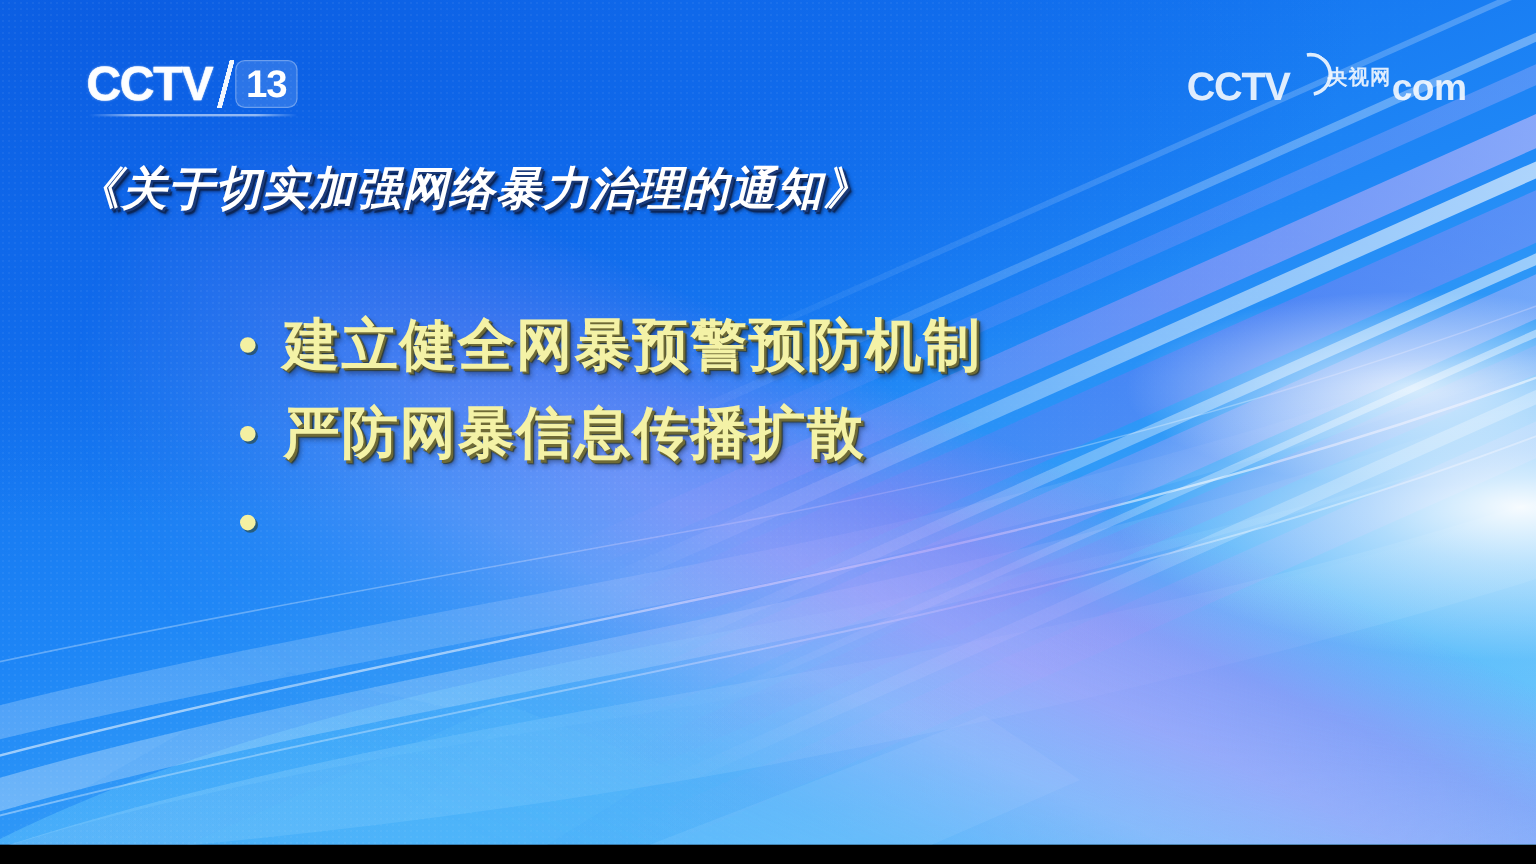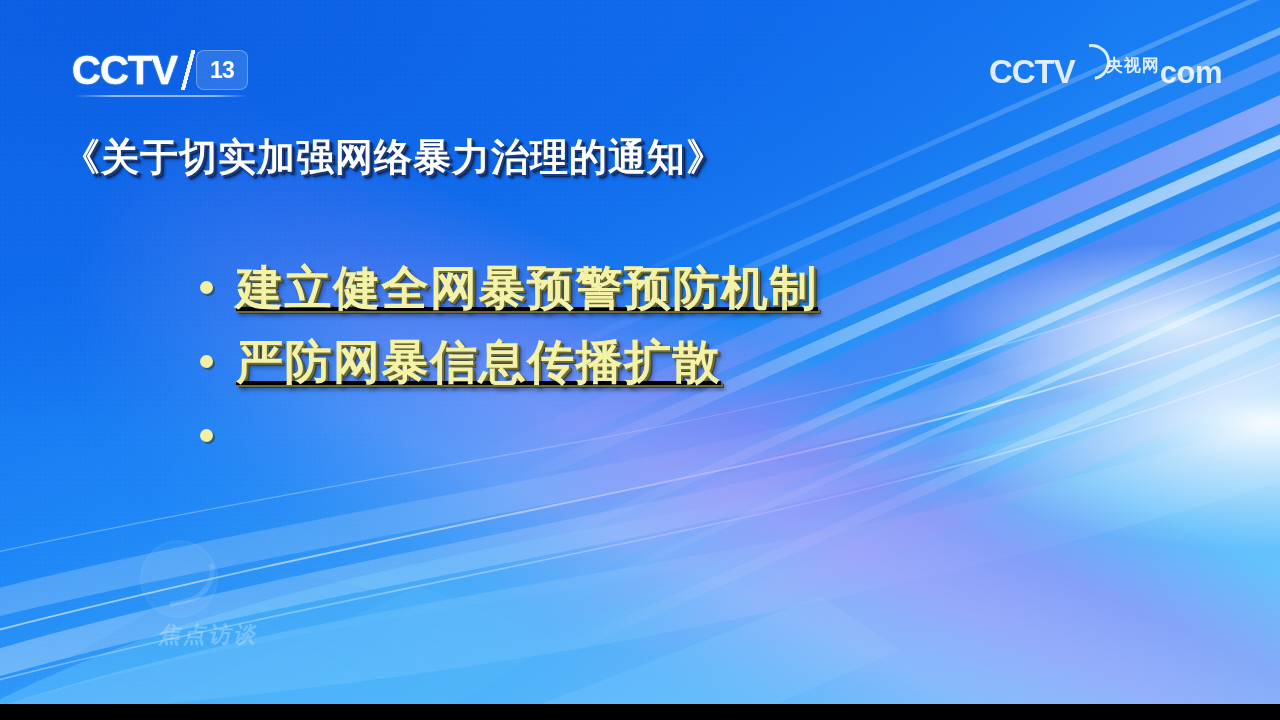--- a/index.html
+++ b/index.html
@@ -73,21 +73,21 @@
   .cctv-slash{
     display:inline-block;width:15px;height:40px;margin:0 1px 0 3px;
     background:linear-gradient(105deg,transparent 44%,rgba(255,255,255,.95) 45%,rgba(255,255,255,.95) 60%,transparent 61%);
   }
   .cctv-num{
     display:inline-flex;align-items:center;justify-content:center;
     min-width:52px;height:40px;padding:0 7px;
     border-radius:8px;
     background:rgba(255,255,255,.13);
     border:1px solid rgba(255,255,255,.30);
-    color:#fff;font-size:23px;font-weight:700;line-height:1;
+    color:#fff;font-size:32px;font-weight:700;line-height:1;
     letter-spacing:-1px;
   }
   .logo-underline{
     position:absolute;left:2px;top:47px;width:174px;height:2px;
     background:linear-gradient(90deg,rgba(255,255,255,.0),rgba(255,255,255,.55) 22%,rgba(255,255,255,.55) 80%,rgba(255,255,255,0));
   }
   .logo-sub{
     position:absolute;left:0;top:52px;width:180px;
     text-align:center;
     color:#fff;font-size:26px;font-weight:700;letter-spacing:16px;
@@ -132,26 +132,27 @@
     position:absolute;left:62px;top:132px;
     font-family:"DejaVu Sans","Liberation Sans",sans-serif;
     font-size:38px;font-weight:700;
     color:#ffffff;
     letter-spacing:1px;
     text-shadow:
        2px 2px 0 #1a3a7a,
        3px 3px 1px rgba(10,30,70,.85),
        4px 4px 3px rgba(5,20,55,.5);
     white-space:nowrap;
+    font-style:italic;
   }
 
   
   .bullets{
     position:absolute;left:200px;top:250px;
-    display:flex;flex-direction:column;text-decoration:underline;
+    display:flex;flex-direction:column;
   }
   .bullet-row{
     display:flex;align-items:center;
     height:74px;
   }
   .bullet-dot{
     width:13px;height:13px;border-radius:50%;
     background:#f3f0a2;
     box-shadow:2px 2px 0 rgba(40,60,30,.55);
     flex:0 0 auto;
@@ -316,19 +317,14 @@
     </div>
     <div class="bullet-row">
       <span class="bullet-dot"></span>
       <span class="bullet-text">严防网暴信息传播扩散</span>
     </div>
     <div class="bullet-row">
       <span class="bullet-dot"></span>
     </div>
   </div>
 
-  <div class="wm-program">
-    <span class="circ"></span>
-    <span class="swoosh"></span>
-    <span class="pname">焦点访谈</span>
-  </div>
 
 </div>
 
 </body></html>

